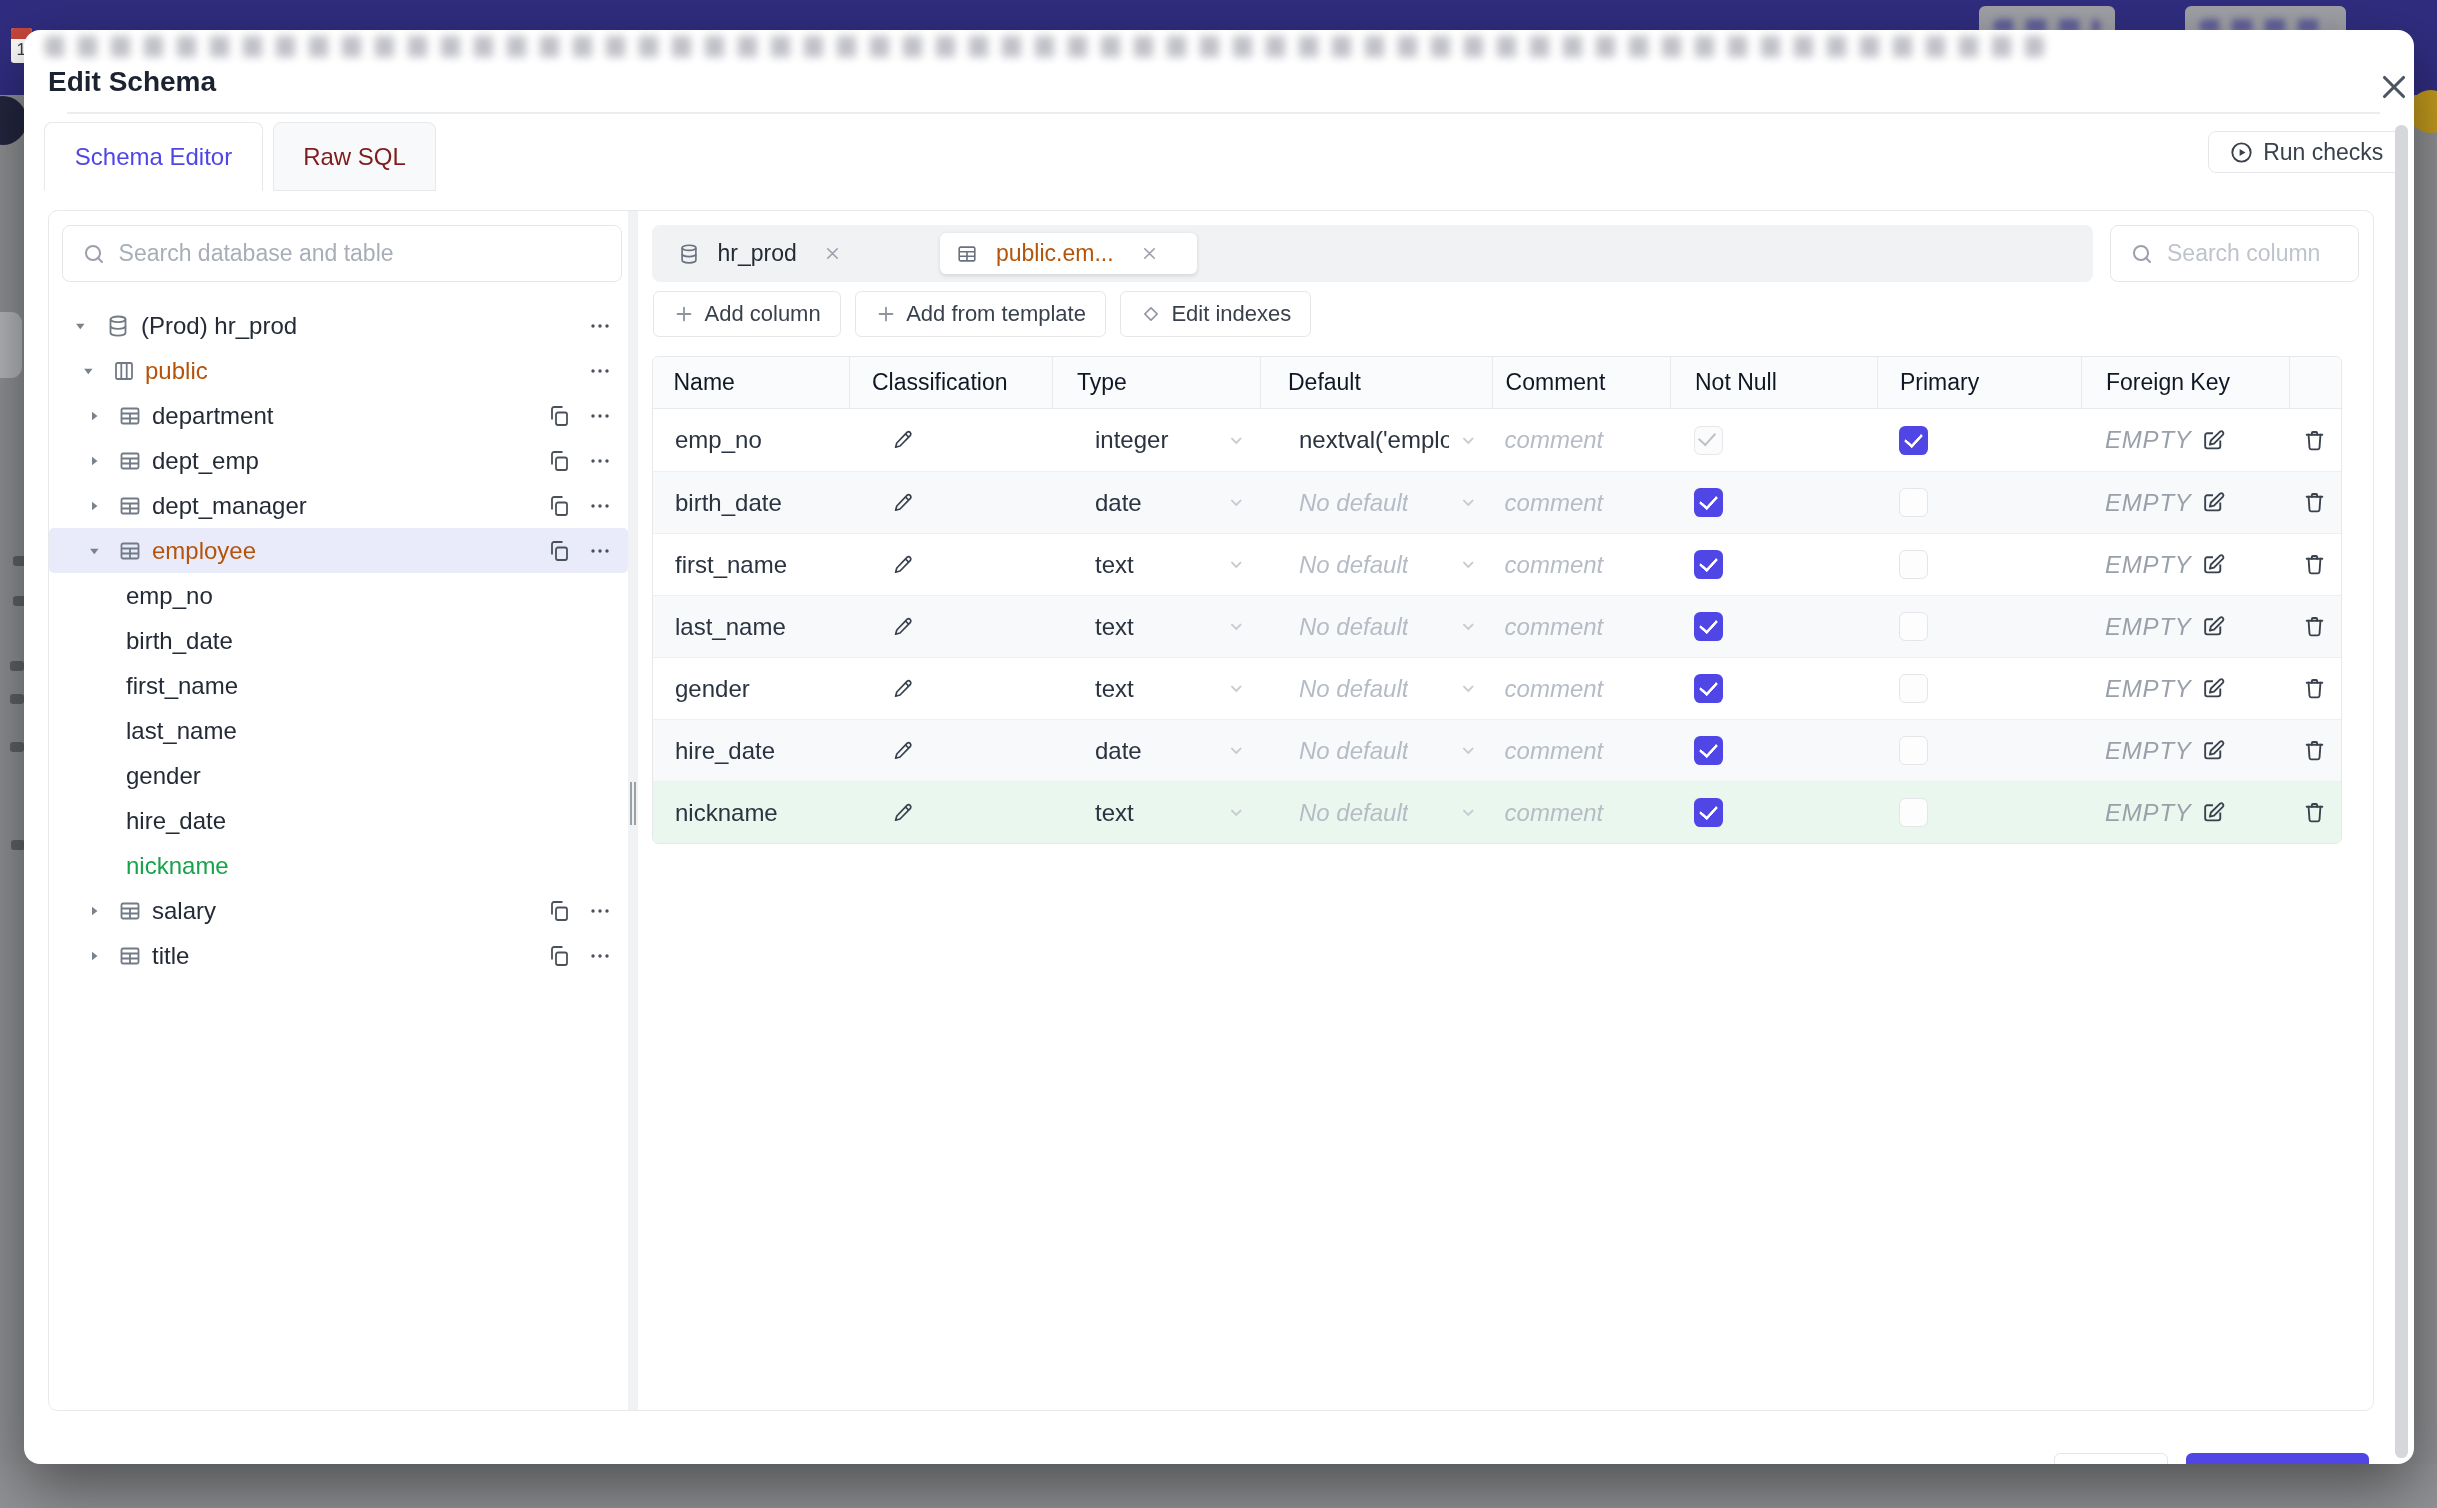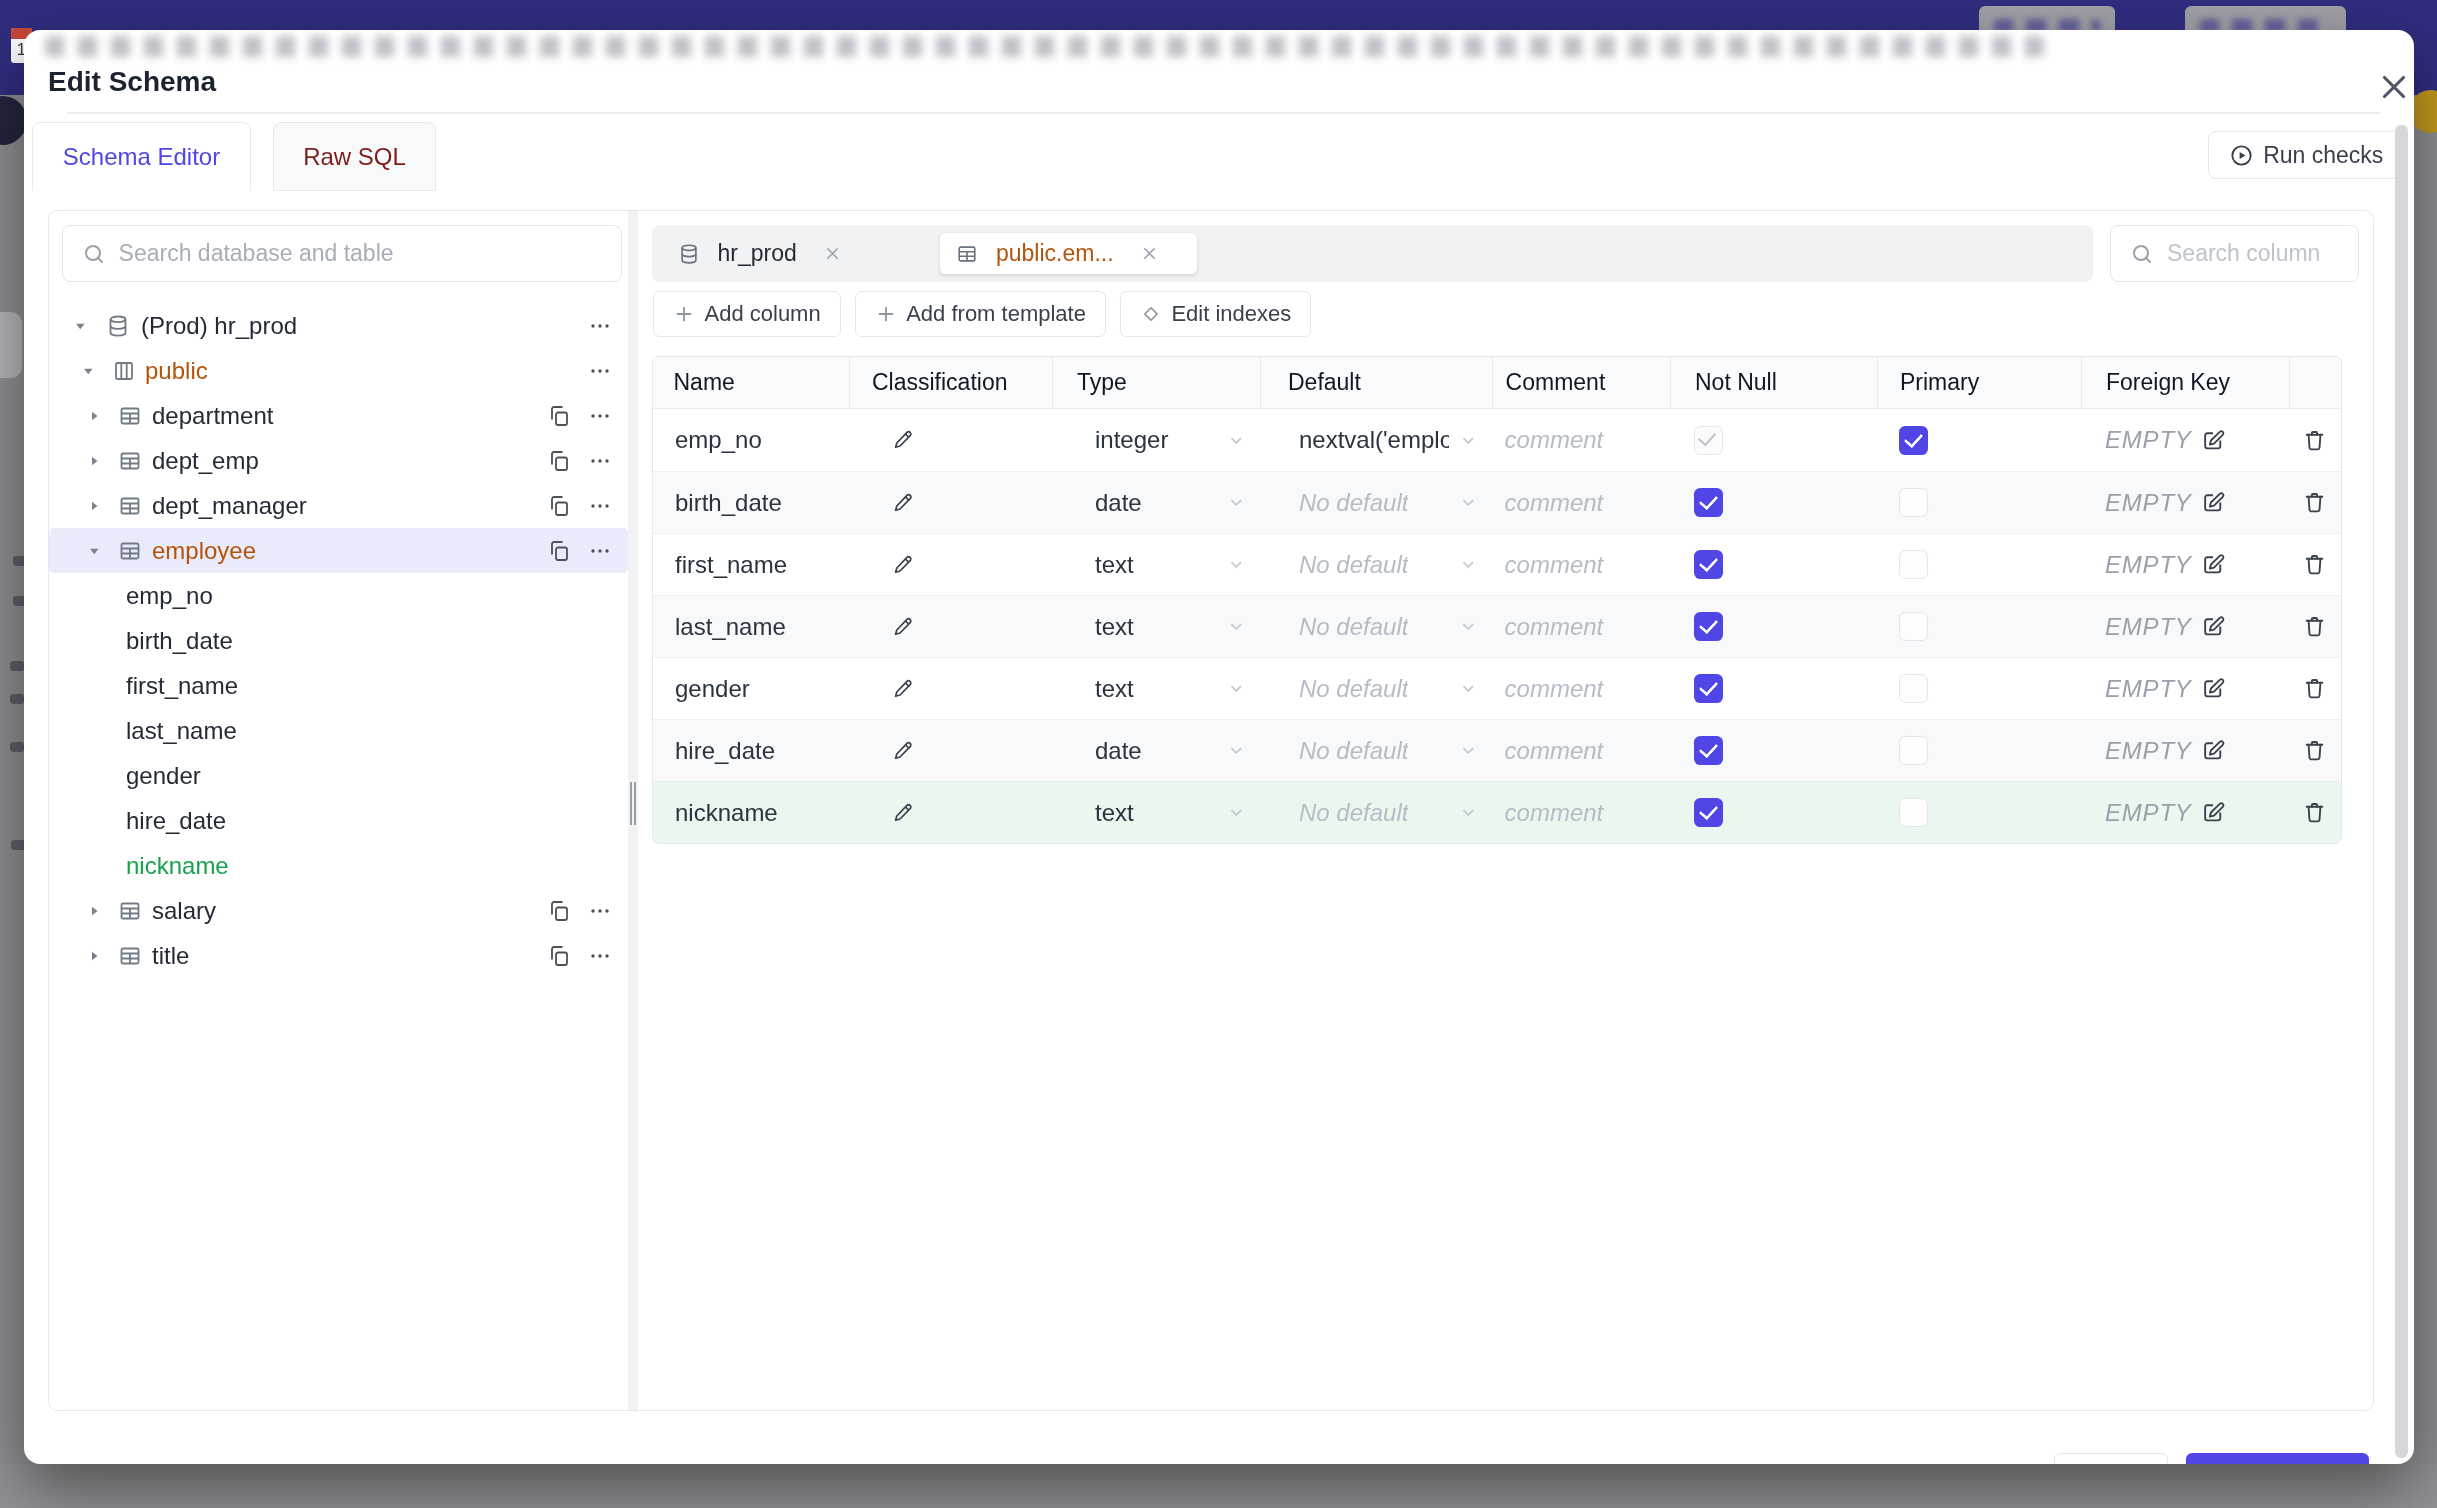--- a/index.html
+++ b/index.html
@@ -29,24 +29,24 @@
   .banner-smudge{position:absolute;left:20.5px;top:6.3px;width:1999px;height:20.5px;
     background:repeating-linear-gradient(90deg,#3d3f55 0 19px,transparent 19px 33px);
     filter:blur(4px);opacity:.32;border-radius:4.7px;}
   .modal-title{position:absolute;left:24px;top:36px;font-size:28px;font-weight:600;color:#1b2330;}
   .close-btn{position:absolute;left:2351px;top:38px;width:38px;height:38px;color:#4b5563;cursor:pointer;}
   .close-btn .ic{width:32px;height:32px;}
   .header-divider{position:absolute;left:43px;top:82px;width:2313px;height:1.6px;background:#ebedef;}
 
   .tab{position:absolute;top:92px;height:69px;display:flex;align-items:center;justify-content:center;
     font-size:24px;border:1.6px solid #e7e8ea;border-radius:8px 8px 0 0;}
-  .tab.active{left:8px;width:219px;background:#fff;border-bottom-color:#fff;color:#4f46e5;font-weight:500;}
+  .tab.active{left:20px;width:219px;background:#fff;border-bottom-color:#fff;color:#4f46e5;font-weight:500;}
   .tab.inactive{left:249px;width:163px;background:#f8f9fb;color:#7f1d1d;}
 
-  .run-checks{position:absolute;left:2184px;top:101px;width:196px;height:48px;border:1.6px solid #e5e6e9;border-radius:8px;
+  .run-checks{position:absolute;left:2184px;top:101px;width:196px;height:42px;border:1.6px solid #e5e6e9;border-radius:8px;
     display:flex;align-items:center;justify-content:center;gap:9.5px;font-size:23px;color:#39414d;font-weight:500;background:#fff;}
   .run-checks .ic{width:25px;height:25px;color:#39414d;}
 
   .container{position:absolute;left:24px;top:180px;width:2326px;height:1201px;border:1.6px solid #e7e8ea;border-radius:9.5px;background:#fff;}
 
   
   .left-panel{position:absolute;left:0;top:0;width:579px;height:100%;}
   .panel-gutter{position:absolute;left:579px;top:0;width:9.5px;height:100%;background:#f1f2f4;}
   .panel-gutter .grip{position:absolute;left:1.6px;top:571px;width:2.4px;height:43px;background:#9aa0a8;}
   .panel-gutter .grip.g2{left:5.5px;}

